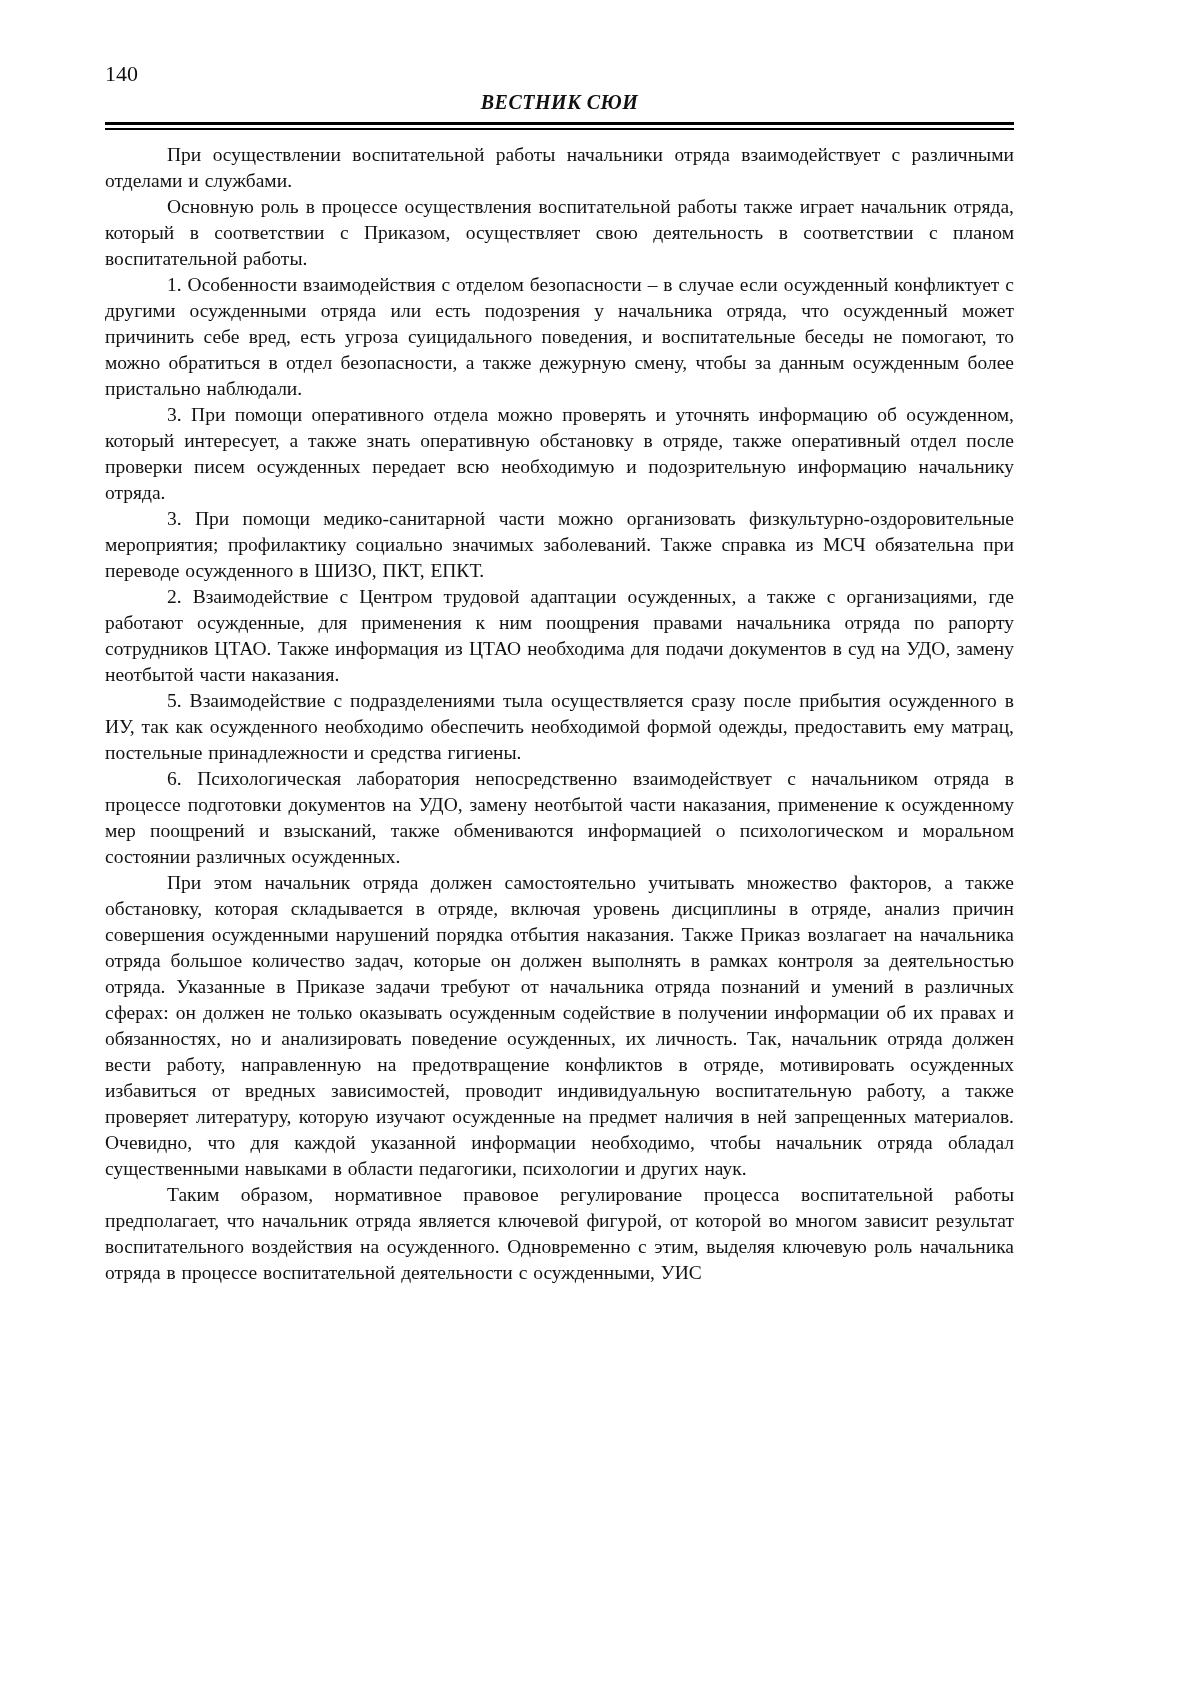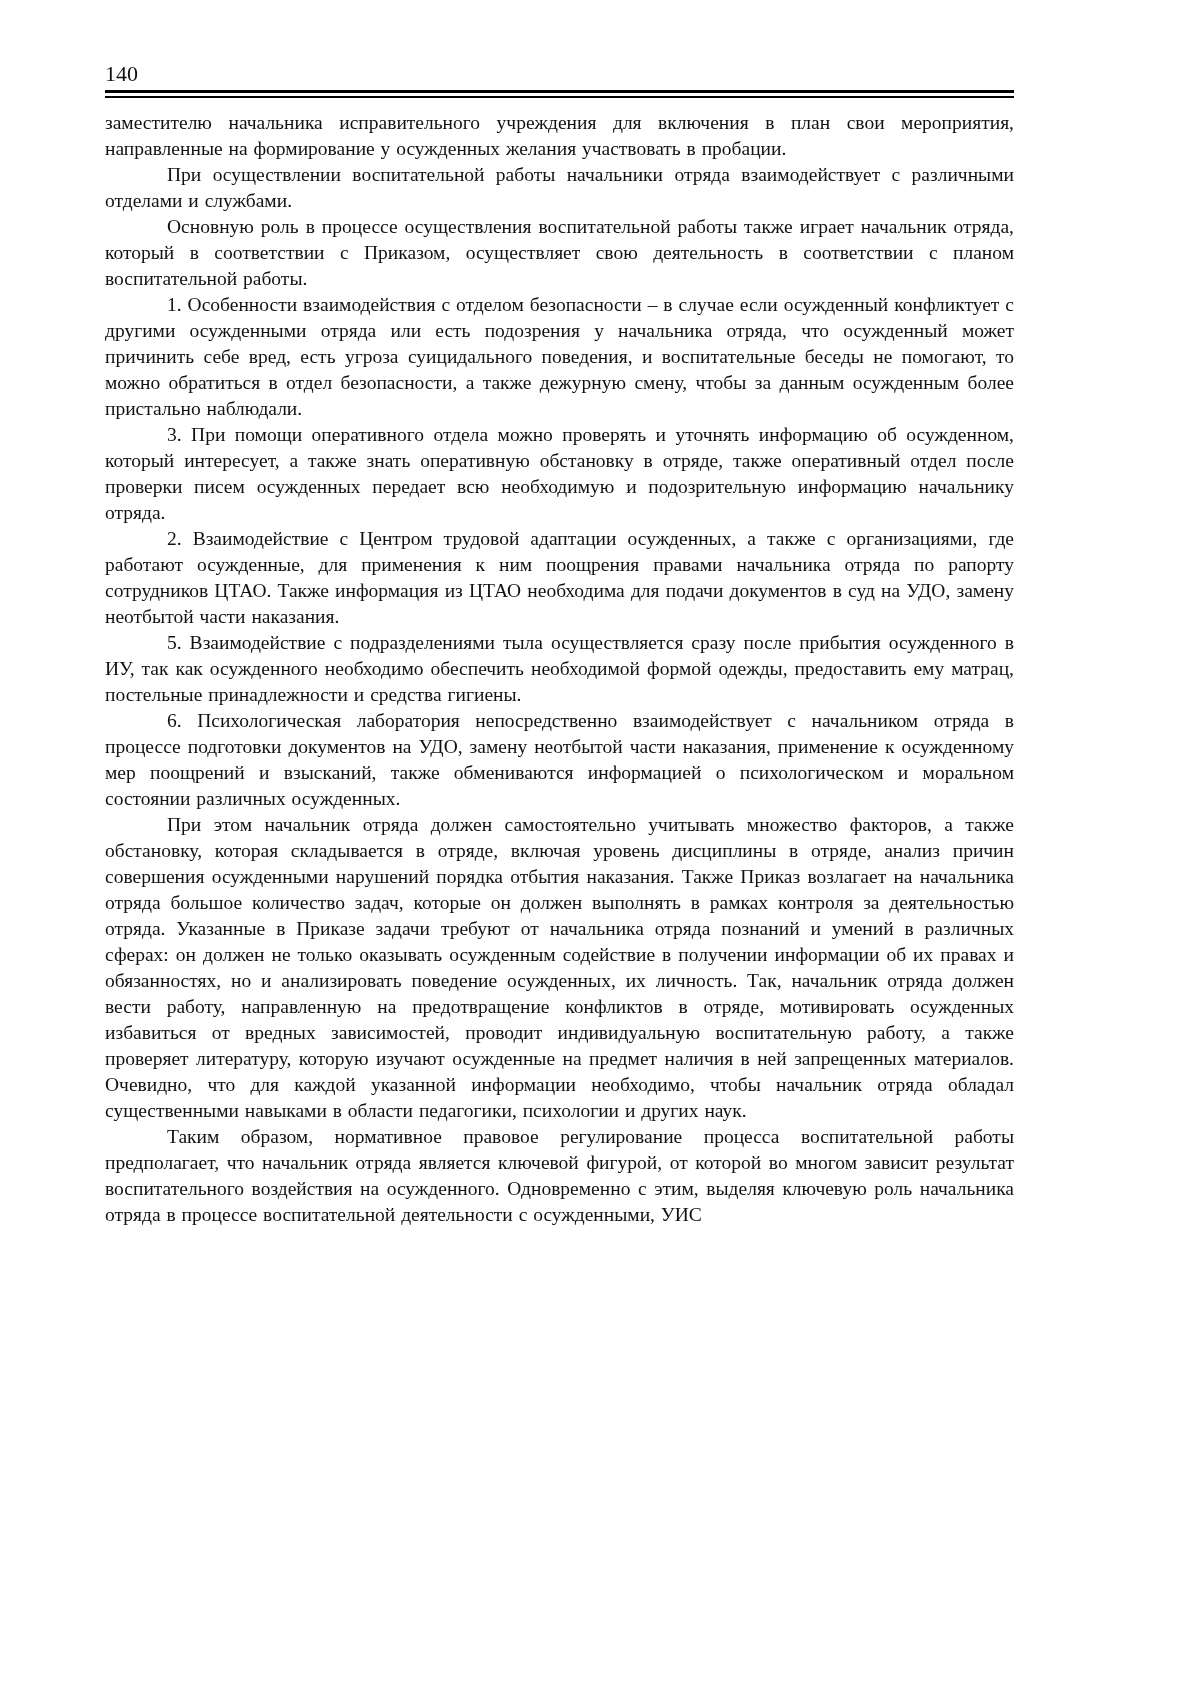--- a/index.html
+++ b/index.html
@@ -55,32 +55,33 @@
     text-indent: 0;
   }
 </style>
 </head>
 <body>
 
 <div class="page">
 
   <div class="page-number">140</div>
 
+  <div class="journal-title">ВЕСТНИК СЮИ</div>
 
   <div class="header-rule">
     <div class="rule-thick"></div>
     <div class="rule-thin"></div>
   </div>
 
   <div class="body-text">
-    <p class="no-indent">заместителю начальника исправительного учреждения для включения в план свои мероприятия, направленные на формирование у осужденных желания участвовать в пробации.</p>
     <p>При осуществлении воспитательной работы начальники отряда взаимодействует с различными отделами и службами.</p>
     <p>Основную роль в процессе осуществления воспитательной работы также играет начальник отряда, который в соответствии с Приказом, осуществляет свою деятельность в соответствии с планом воспитательной работы.</p>
     <p>1.  Особенности взаимодействия с отделом безопасности – в случае если осужденный конфликтует с другими осужденными отряда или есть подозрения у начальника отряда, что осужденный может причинить себе вред, есть угроза суицидального поведения, и воспитательные беседы не помогают, то можно обратиться в отдел безопасности, а также дежурную смену, чтобы за данным осужденным более пристально наблюдали.</p>
     <p>3.  При помощи оперативного отдела можно проверять и уточнять информацию об осужденном, который интересует, а также знать оперативную обстановку в отряде, также оперативный отдел после проверки писем осужденных передает всю необходимую и подозрительную информацию начальнику отряда.</p>
+    <p>3.  При помощи медико-санитарной части можно организовать физкультурно-оздоровительные мероприятия; профилактику социально значимых заболеваний. Также справка из МСЧ обязательна при переводе осужденного в ШИЗО, ПКТ, ЕПКТ.</p>
     <p>2.  Взаимодействие с Центром трудовой адаптации осужденных, а также с организациями, где работают осужденные, для применения к ним поощрения правами начальника отряда по рапорту сотрудников ЦТАО. Также информация из ЦТАО необходима для подачи документов в суд на УДО, замену неотбытой части наказания.</p>
     <p>5.  Взаимодействие с подразделениями тыла осуществляется сразу после прибытия осужденного в ИУ, так как осужденного необходимо обеспечить необходимой формой одежды, предоставить ему матрац, постельные принадлежности и средства гигиены.</p>
     <p>6.  Психологическая лаборатория непосредственно взаимодействует с начальником отряда в процессе подготовки документов на УДО, замену неотбытой части наказания, применение к осужденному мер поощрений и взысканий, также обмениваются информацией о психологическом и моральном состоянии различных осужденных.</p>
     <p>При этом начальник отряда должен самостоятельно учитывать множество факторов, а также обстановку, которая складывается в отряде, включая уровень дисциплины в отряде, анализ причин совершения осужденными нарушений порядка отбытия наказания. Также Приказ возлагает на начальника отряда большое количество задач, которые он должен выполнять в рамках контроля за деятельностью отряда. Указанные в Приказе задачи требуют от начальника отряда познаний и умений в различных сферах: он должен не только оказывать осужденным содействие в получении информации об их правах и обязанностях, но и анализировать поведение осужденных, их личность. Так, начальник отряда должен вести работу, направленную на предотвращение конфликтов в отряде, мотивировать осужденных избавиться от вредных зависимостей, проводит индивидуальную воспитательную работу, а также проверяет литературу, которую изучают осужденные на предмет наличия в ней запрещенных материалов. Очевидно, что для каждой указанной информации необходимо, чтобы начальник отряда обладал существенными навыками в области педагогики, психологии и других наук.</p>
     <p>Таким образом, нормативное правовое регулирование процесса воспитательной работы предполагает, что начальник отряда является ключевой фигурой, от которой во многом зависит результат воспитательного воздействия на осужденного. Одновременно с этим, выделяя ключевую роль начальника отряда в процессе воспитательной деятельности с осужденными, УИС</p>
   </div>
 
 </div>
 
 </body></html>

